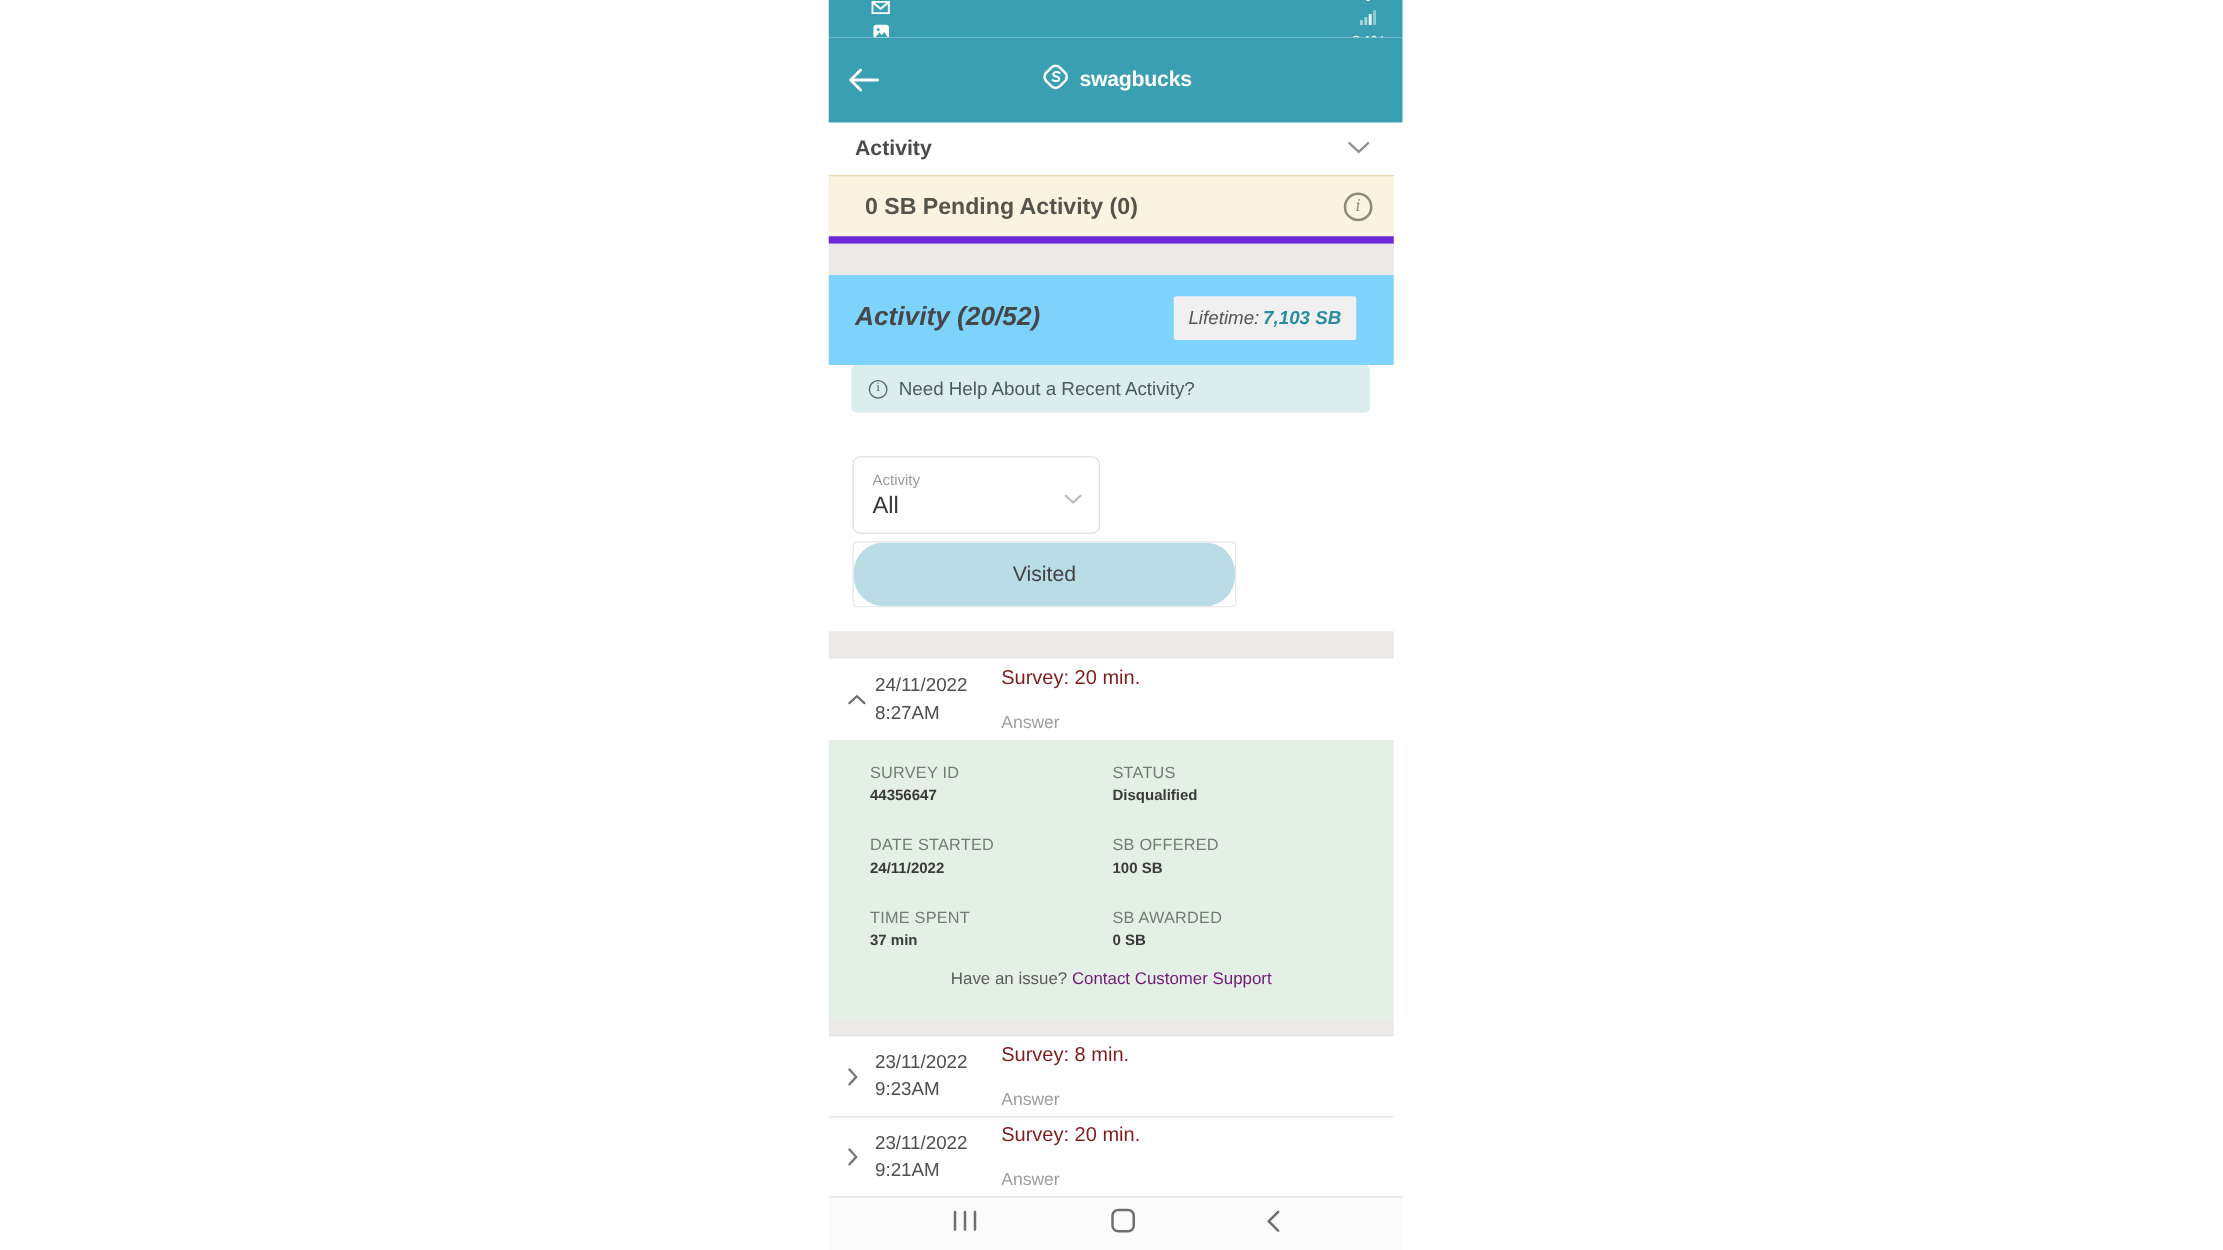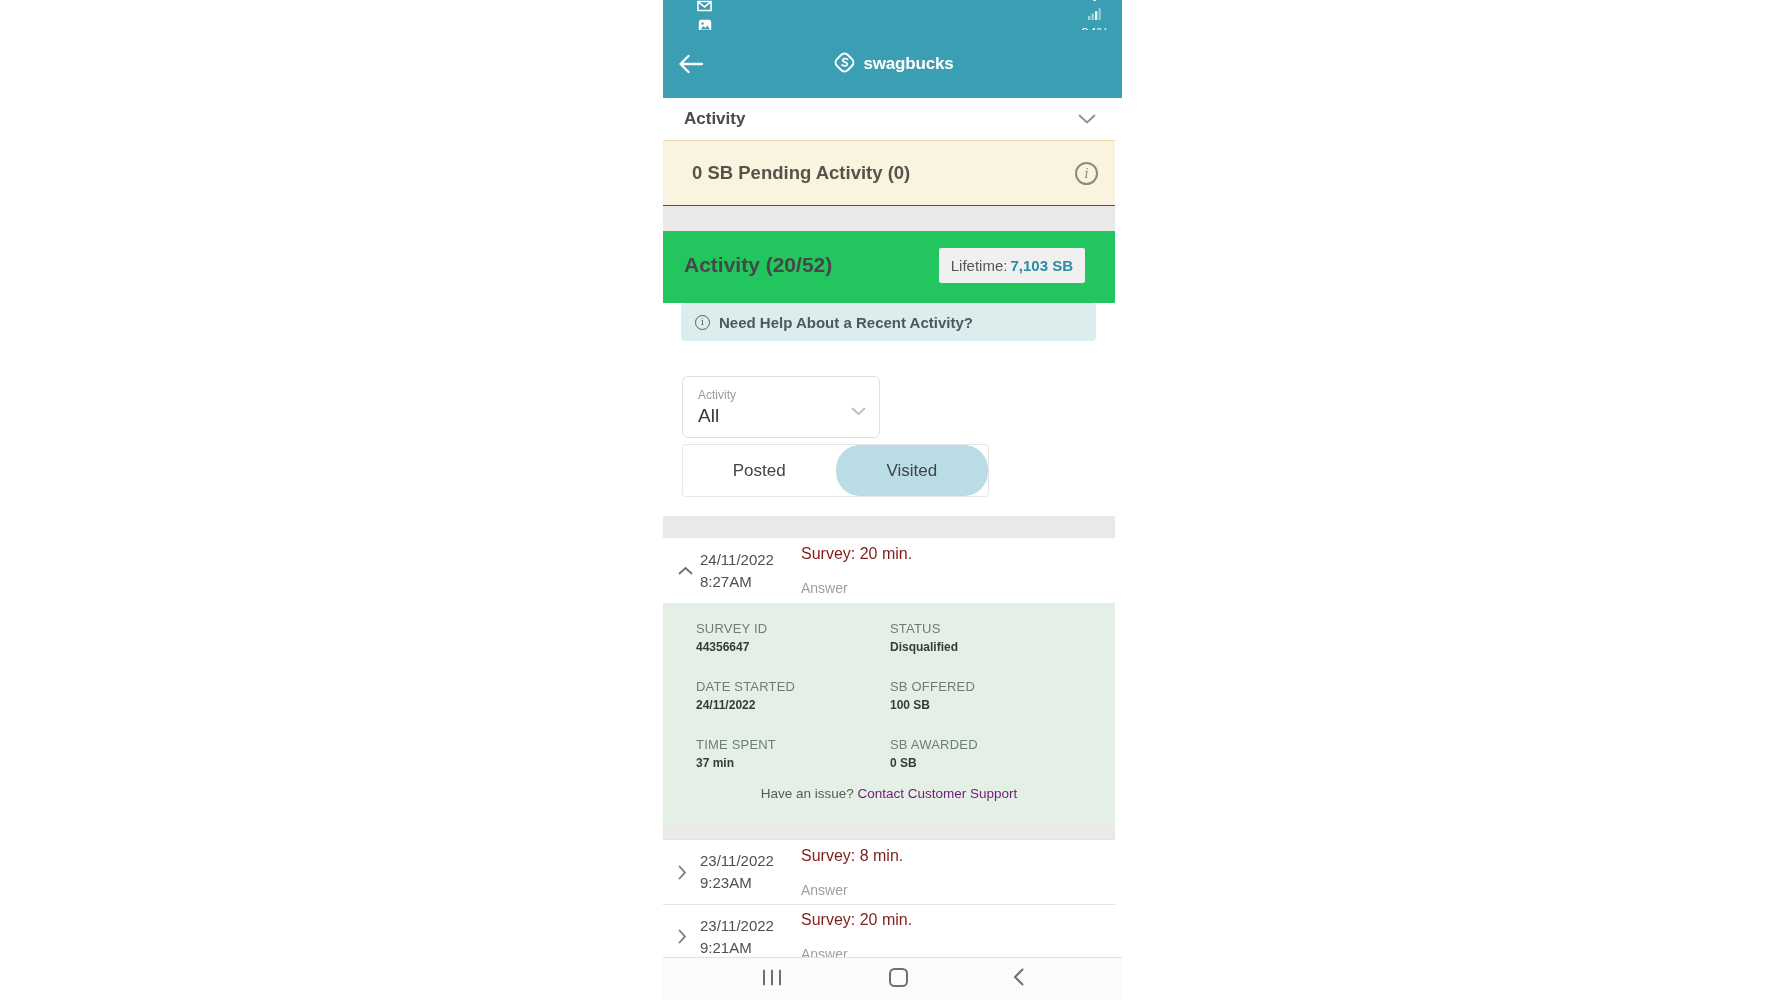--- a/index.html
+++ b/index.html
@@ -36,60 +36,60 @@
   
   .scroll-area { width: 452px; }
 
   .activity-header {
     height: 42px; display: flex; align-items: center; justify-content: space-between;
     padding: 0 19px 0 21px; background: #fff; cursor: pointer;
   }
   .activity-header .hdr-label { font-size: 17px; font-weight: bold; color: #4A4A4A; }
 
   .pending-banner {
-    height: 66px; background: #FAF3DF;
-    border-top: 1px solid #E7DBAE; border-bottom: 1px solid #6d28d9;
+    height: 55px; background: #FAF3DF;
+    border-top: 1px solid #E7DBAE; border-bottom: 6px solid #6d28d9;
     display: flex; align-items: center; justify-content: space-between;
     padding: 0 17px 0 29px;
   }
   .pending-banner .pending-label { font-size: 18.5px; font-weight: bold; color: #55544A; }
   .info-circle {
     width: 23px; height: 23px; border: 2px solid #8B8B7C; border-radius: 50%;
     color: #8B8B7C; display: flex; align-items: center; justify-content: center;
     font-size: 13px; font-family: "DejaVu Serif", serif; font-style: italic; line-height: 1;
   }
 
   .gray-band { height: 25px; background: #EBE9E7; }
   .gray-band2 { height: 22px; background: #EBE9E7; }
   .gray-strip { height: 13px; background: #ECEAE8; }
   .white-spacer { height: 19px; background: #fff; }
 
   
   .summary-row {
     height: 72px; display: flex; align-items: center; justify-content: space-between;
-    padding: 0 30px 4px 21px; background: #22c55e;
+    padding: 0 30px 4px 21px; background: #7dd3fc; font-style: italic;
   }
   .summary-title { font-size: 21px; font-weight: bold; color: #474747; }
   .lifetime-box {
     background: #F0F0F0; border-radius: 2px; padding: 9px 12px;
     font-size: 15px; color: #565656; white-space: nowrap;
   }
   .lifetime-value { color: #2A8CA2; font-weight: bold; margin-left: 3px; }
 
   
   .help-banner {
     height: 38px; margin: 0 19px 0 18px; background: #DCEDEE; border-radius: 4px;
     display: flex; align-items: center; gap: 9px; padding: 0 14px; cursor: pointer;
   }
   .help-circle {
     width: 15px; height: 15px; border: 1.5px solid #51625F; border-radius: 50%;
     color: #51625F; display: flex; align-items: center; justify-content: center;
     font-size: 9px; font-family: "DejaVu Serif", serif; line-height: 1; flex: none;
   }
-  .help-label { font-size: 15px; font-weight: bold; color: #4C5A5D; }
+  .help-label { font-size: 15px; font-weight: normal; color: #4C5A5D; }
 
   
   .filters { margin: 35px 0 0 19px; display: flex; gap: 20px; height: 62px; }
   .select-card {
     border: 1px solid #DFDFDF; border-radius: 6px; background: #fff;
     position: relative; padding: 11px 12px 0 15px; cursor: pointer;
   }
   .select-card.activity { width: 198px; }
   .select-card.daterange { width: 180px; }
   .select-label { font-size: 12px; color: #9B9B9B; }
@@ -253,21 +253,20 @@
         <div class="select-value">All</div>
         <span class="select-chevron">
           <svg width="15" height="9" viewBox="0 0 15 9">
               <path d="M1.5 1.5L7.5 7l6-5.5" fill="none" stroke="#BDBDBD" stroke-width="1.7" stroke-linecap="round"></path>
             </svg>
         </span>
       </div>
     </div>
 
     <div class="tabs">
-      <div class="tab">Posted</div>
       <div class="tab selected">Visited</div>
     </div>
 
     <div class="white-spacer"></div>
     <div class="gray-band2"></div>
 
     <div class="activity-row">
       <span class="row-chevron">
         <svg width="15" height="9" viewBox="0 0 15 9">
             <path d="M1.5 7.5L7.5 2l6 5.5" fill="none" stroke="#6F6F6F" stroke-width="1.8" stroke-linecap="round"></path>

